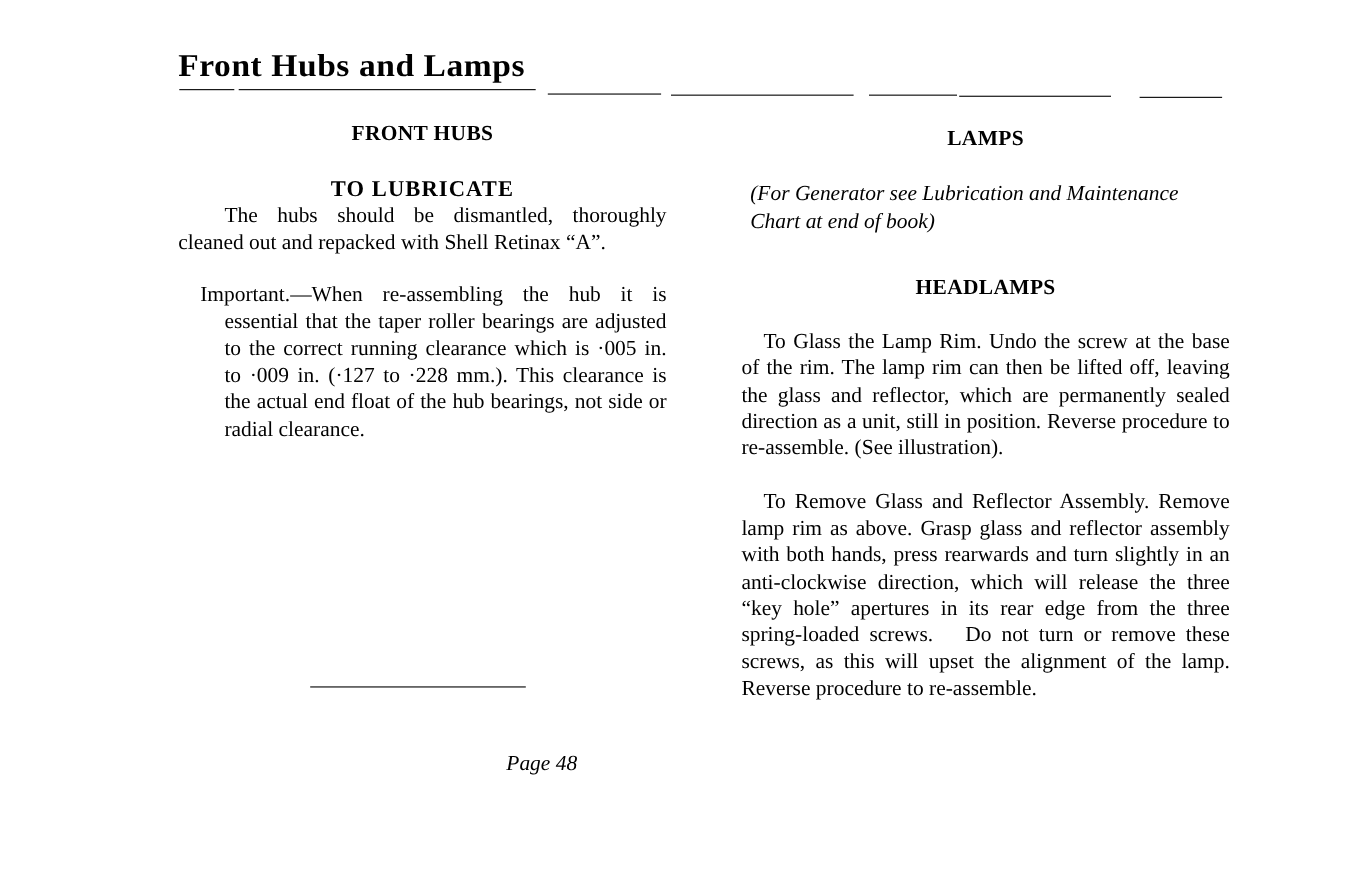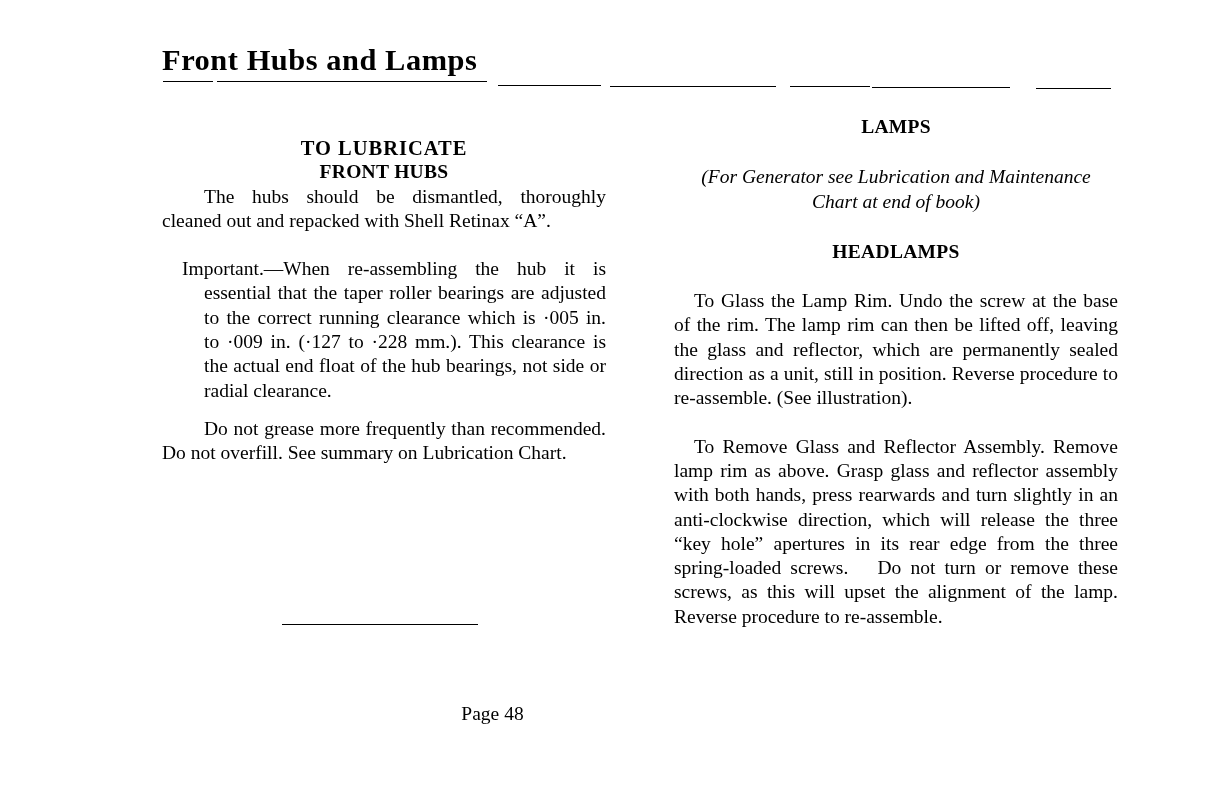--- a/index.html
+++ b/index.html
@@ -7,49 +7,48 @@
   .title { position:absolute; left:162px; top:44px; font-family:"Liberation Serif", serif; font-weight:bold; font-size:29px; letter-spacing:0.5px; transform:scaleX(1.05); transform-origin:left; }
   .rule { position:absolute; height:1px; background:#000; }
   .col { position:absolute; font-size:19.5px; line-height:24.3px; }
   .col-left { left:162px; top:110px; width:444px; }
   .col-right { left:674px; top:115px; width:444px; }
   .hd { text-align:center; font-weight:bold; font-size:19.5px; letter-spacing:0.3px; }
   .para { text-align:justify; margin:0; }
   .indent { text-indent:42px; }
   .hang { padding-left:42px; text-indent:-42px; }
   .b { font-weight:normal;margin-left:20px; }
-  .ital { font-style:italic; text-align:center; }
-  .page-num { position:absolute; left:0; width:985px; top:703px; text-align:center; font-size:19.5px; }
+  .ital { font-style:italic; }
+  .page-num { position:absolute; left:0; width:985px; top:684px; text-align:center; font-style:italic; font-size:19.5px; }
 </style>
 </head>
 <body>
 
 <div class="title">Front Hubs and Lamps</div>
 
 <div>
   <div class="rule" style="left:163px; top:81px; width:50px;"></div>
   <div class="rule" style="left:217px; top:81px; width:270px;"></div>
   <div class="rule" style="left:498px; top:85px; width:103px;"></div>
   <div class="rule" style="left:610px; top:86px; width:166px;"></div>
   <div class="rule" style="left:790px; top:86px; width:80px;"></div>
   <div class="rule" style="left:872px; top:87px; width:138px;"></div>
   <div class="rule" style="left:1036px; top:88px; width:75px;"></div>
 </div>
 
 <div class="col col-left">
+  <div class="hd">FRONT HUBS</div>
   <div class="hd" style="margin-top:26px; font-size:20.5px; letter-spacing:1px;">TO LUBRICATE</div>
-  <div class="hd">FRONT HUBS</div>
   <p class="para indent" style="">The hubs should be dismantled, thoroughly cleaned out and repacked with Shell Retinax “A”.</p>
   <p class="para hang" style="margin-top:24px;"><span class="b">Important.</span><span>—When re-assembling the hub it is essential that the taper roller bearings are adjusted to the correct running clearance which is ·005 in. to ·009 in. (·127 to ·228 mm.). This clearance is the actual end float of the hub bearings, not side or radial clearance.</span></p>
-  <p class="para indent" style="margin-top:14px;">Do not grease more frequently than recommended. Do not overfill. See summary on Lubrication Chart.</p>
 </div>
 
 <div class="rule" style="left:282px; top:624px; width:196px;"></div>
 
 <div class="col col-right">
   <div class="hd">LAMPS</div>
   <div class="ital" style="margin-top:26px; padding:0 8px;">(For Generator see Lubrication and Maintenance Chart at end of book)</div>
-  <div class="hd" style="margin-top:26px;">HEADLAMPS</div>
+  <div class="hd" style="margin-top:36px;">HEADLAMPS</div>
   <p class="para" style="margin-top:25px;"><span class="b">To Glass the Lamp Rim.</span><span> Undo the screw at the base of the rim. The lamp rim can then be lifted off, leaving the glass and reflector, which are permanently sealed direction as a unit, still in position. Reverse procedure to re-assemble. (See illustration).</span></p>
   <p class="para" style="margin-top:24px;"><span class="b">To Remove Glass and Reflector Assembly.</span><span> Remove lamp rim as above. Grasp glass and reflector assembly with both hands, press rearwards and turn slightly in an anti-clockwise direction, which will release the three “key hole” apertures in its rear edge from the three spring-loaded screws. </span><span class="b">Do not turn or remove these screws,</span><span> as this will upset the alignment of the lamp. Reverse procedure to re-assemble.</span></p>
 </div>
 
 <div class="page-num">Page 48</div>
 
 </body></html>

